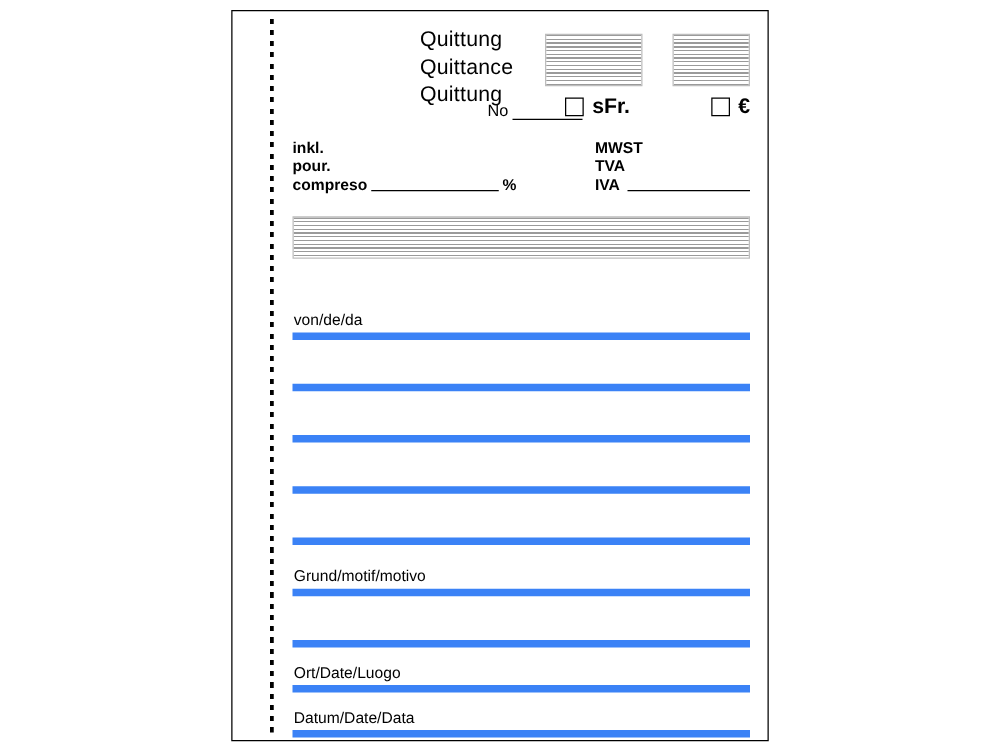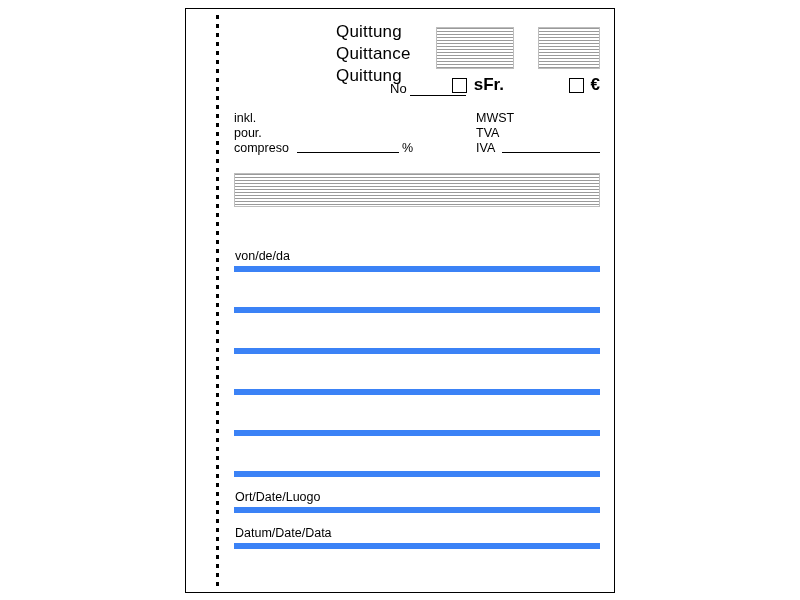--- a/index.html
+++ b/index.html
@@ -135,20 +135,21 @@
   .cur-label {
     font-size: 17px;
     font-weight: bold;
   }
 
   
   .taxrow {
     position: relative;
     height: 56px;
     margin-top: 6px;
+    font-weight: bold;
   }
   .tax-left {
     position: absolute;
     left: 0;
     top: 0;
     font-size: 12.5px;
     line-height: 15px;
   }
   .tax-right {
     position: absolute;
@@ -281,20 +282,23 @@
         </div>
 
         <div class="ruled">
           <span class="cap"></span>
         </div>
         <div class="ruled">
           <span class="cap"></span>
         </div>
 
         <div class="ruled">
+          <span class="cap">Grund/motif/motivo</span>
+        </div>
+        <div class="ruled">
           <span class="cap"></span>
         </div>
 
         <div class="ruled tight">
           <span class="cap">Ort/Date/Luogo</span>
         </div>
         <div class="ruled tight">
           <span class="cap">Datum/Date/Data</span>
         </div>
 

